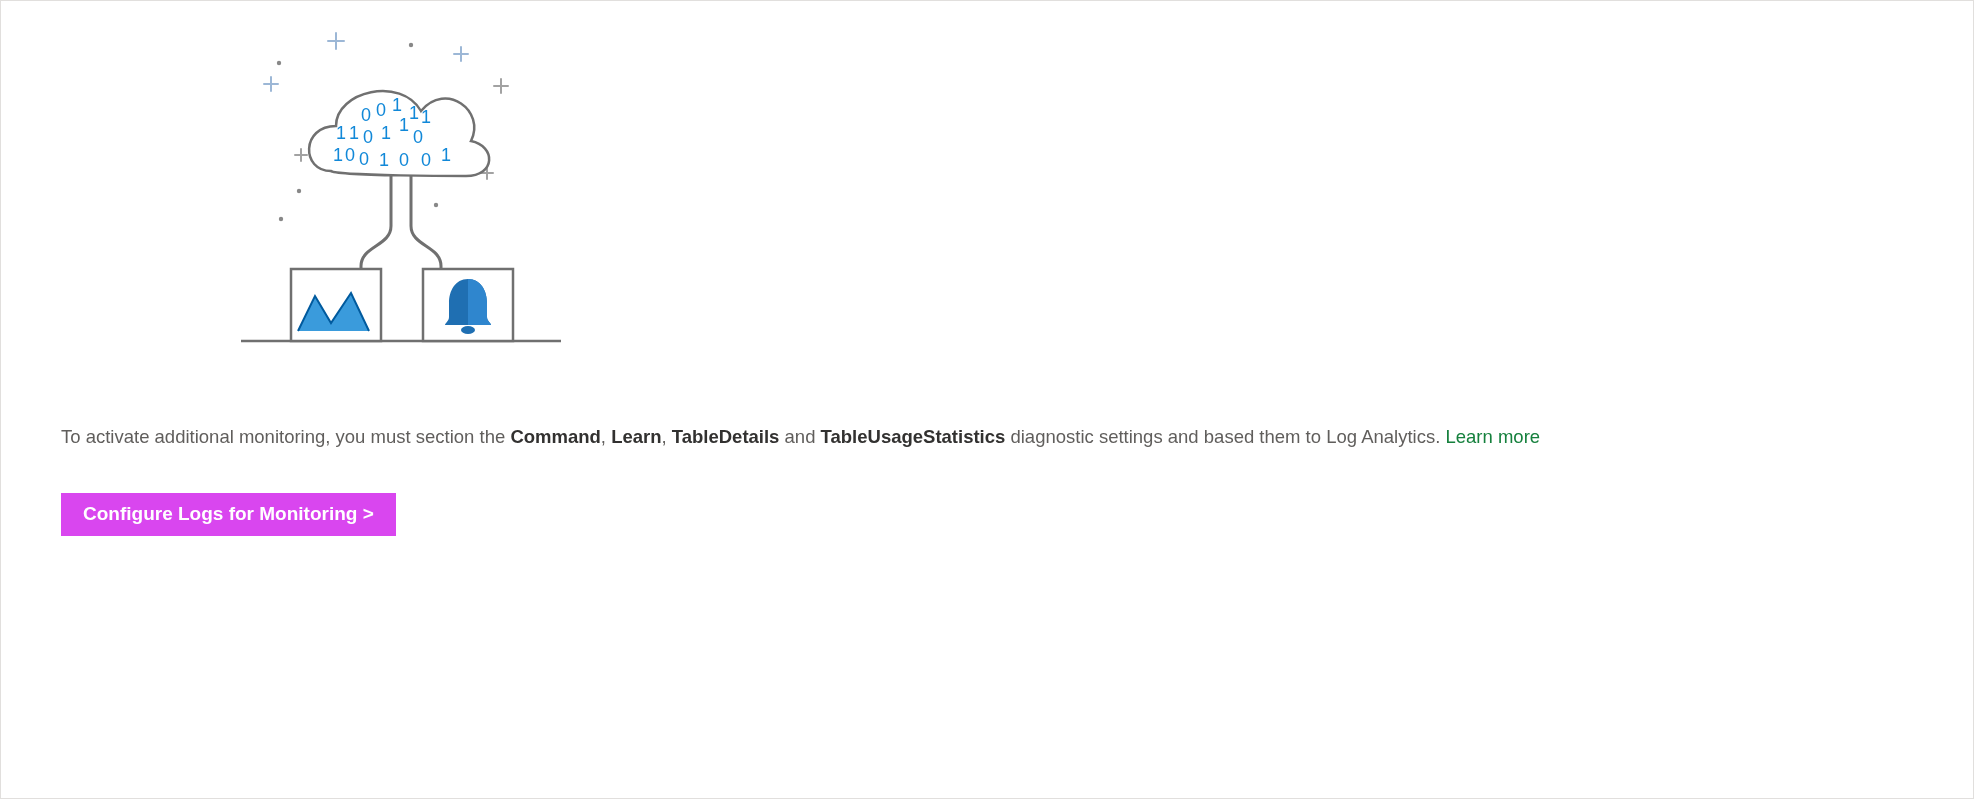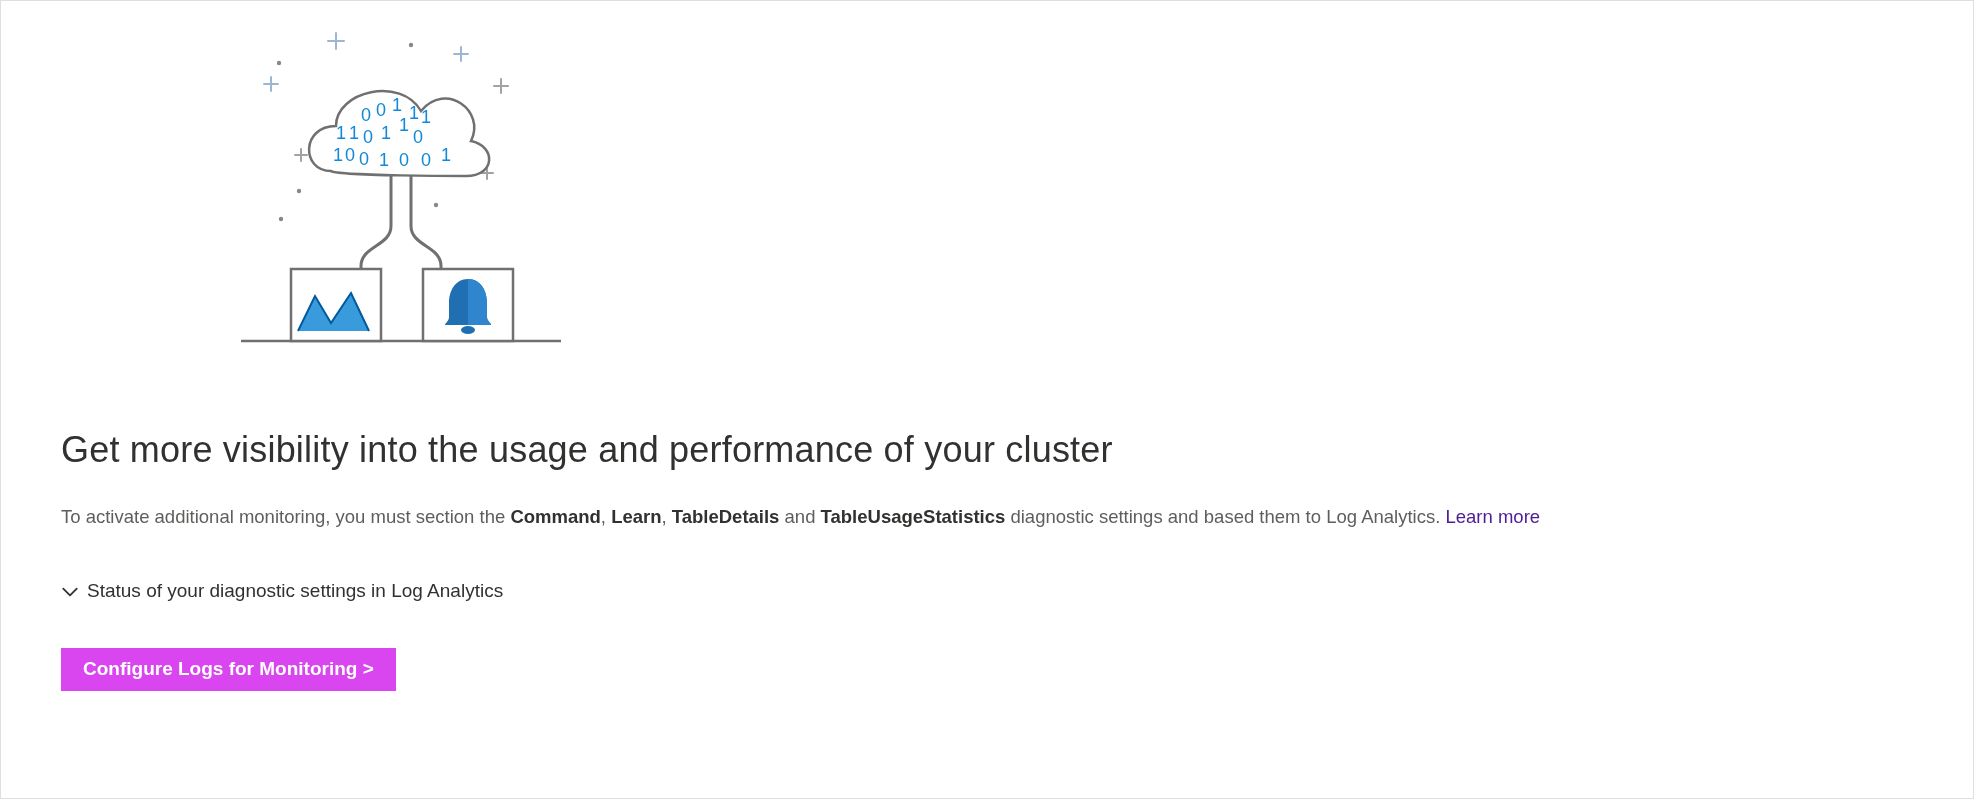--- a/index.html
+++ b/index.html
@@ -29,21 +29,21 @@
       margin-bottom: 26px;
       letter-spacing: 0.2px;
     }
     .desc {
       color: #605e5c;
       font-size: 18.5px;
       line-height: 1.55;
     }
     .desc b { font-weight: 600; color: #323130; margin-top: 12px; }
     .learn-link {
-      color: #4c1d95;
+      color: #15803d;
       text-decoration: none;
       cursor: pointer;
     }
     .expander {
       margin-top: 46px;
       display: flex;
       align-items: center;
       gap: 8px;
       cursor: pointer;
       font-size: 19px;
@@ -118,28 +118,21 @@
       <path d="M57,300 L74,265 L90,292 L110,262 L128,300 Z" fill="#3a9bdc"></path>
       <path d="M57,300 L74,265 L90,292 L110,262 L128,300" fill="none" stroke="#005a9e" stroke-width="2"></path>
 
       <rect x="182" y="238" width="90" height="72" fill="#fff" stroke="#707070" stroke-width="2.5"></rect>
       <path d="M227,248 C214,248 208,260 208,272 L208,286 C208,290 204,292 204,294 L250,294 C250,292 246,290 246,286 L246,272 C246,260 240,248 227,248 Z" fill="#1f6fb2"></path>
       <path d="M227,248 C240,248 246,260 246,272 L246,286 C246,290 250,292 250,294 L227,294 Z" fill="#2f86ce"></path>
       <ellipse cx="227" cy="299" rx="7" ry="4" fill="#1f6fb2"></ellipse>
     </svg>
   </div>
 
-  <h1 class="heading">Get more visibility into the usage and performance of your cluster</h1>
 
   <p class="desc">
     <span>To activate additional monitoring, you must section the </span><b>Command</b><span>, </span><b>Learn</b><span>, </span><b>TableDetails</b><span> and </span><b>TableUsageStatistics</b><span> diagnostic settings and based them to Log Analytics. </span><a class="learn-link">Learn more</a>
   </p>
 
-  <div class="expander">
-    <svg class="chevron" viewBox="0 0 16 16">
-      <path d="M2 5 L8 11 L14 5" fill="none" stroke="#323130" stroke-width="1.6" stroke-linecap="round" stroke-linejoin="round"></path>
-    </svg>
-    <span>Status of your diagnostic settings in Log Analytics</span>
-  </div>
 
   <button class="cta-button">Configure Logs for Monitoring &gt;</button>
 
 </div>
 
 </body></html>

